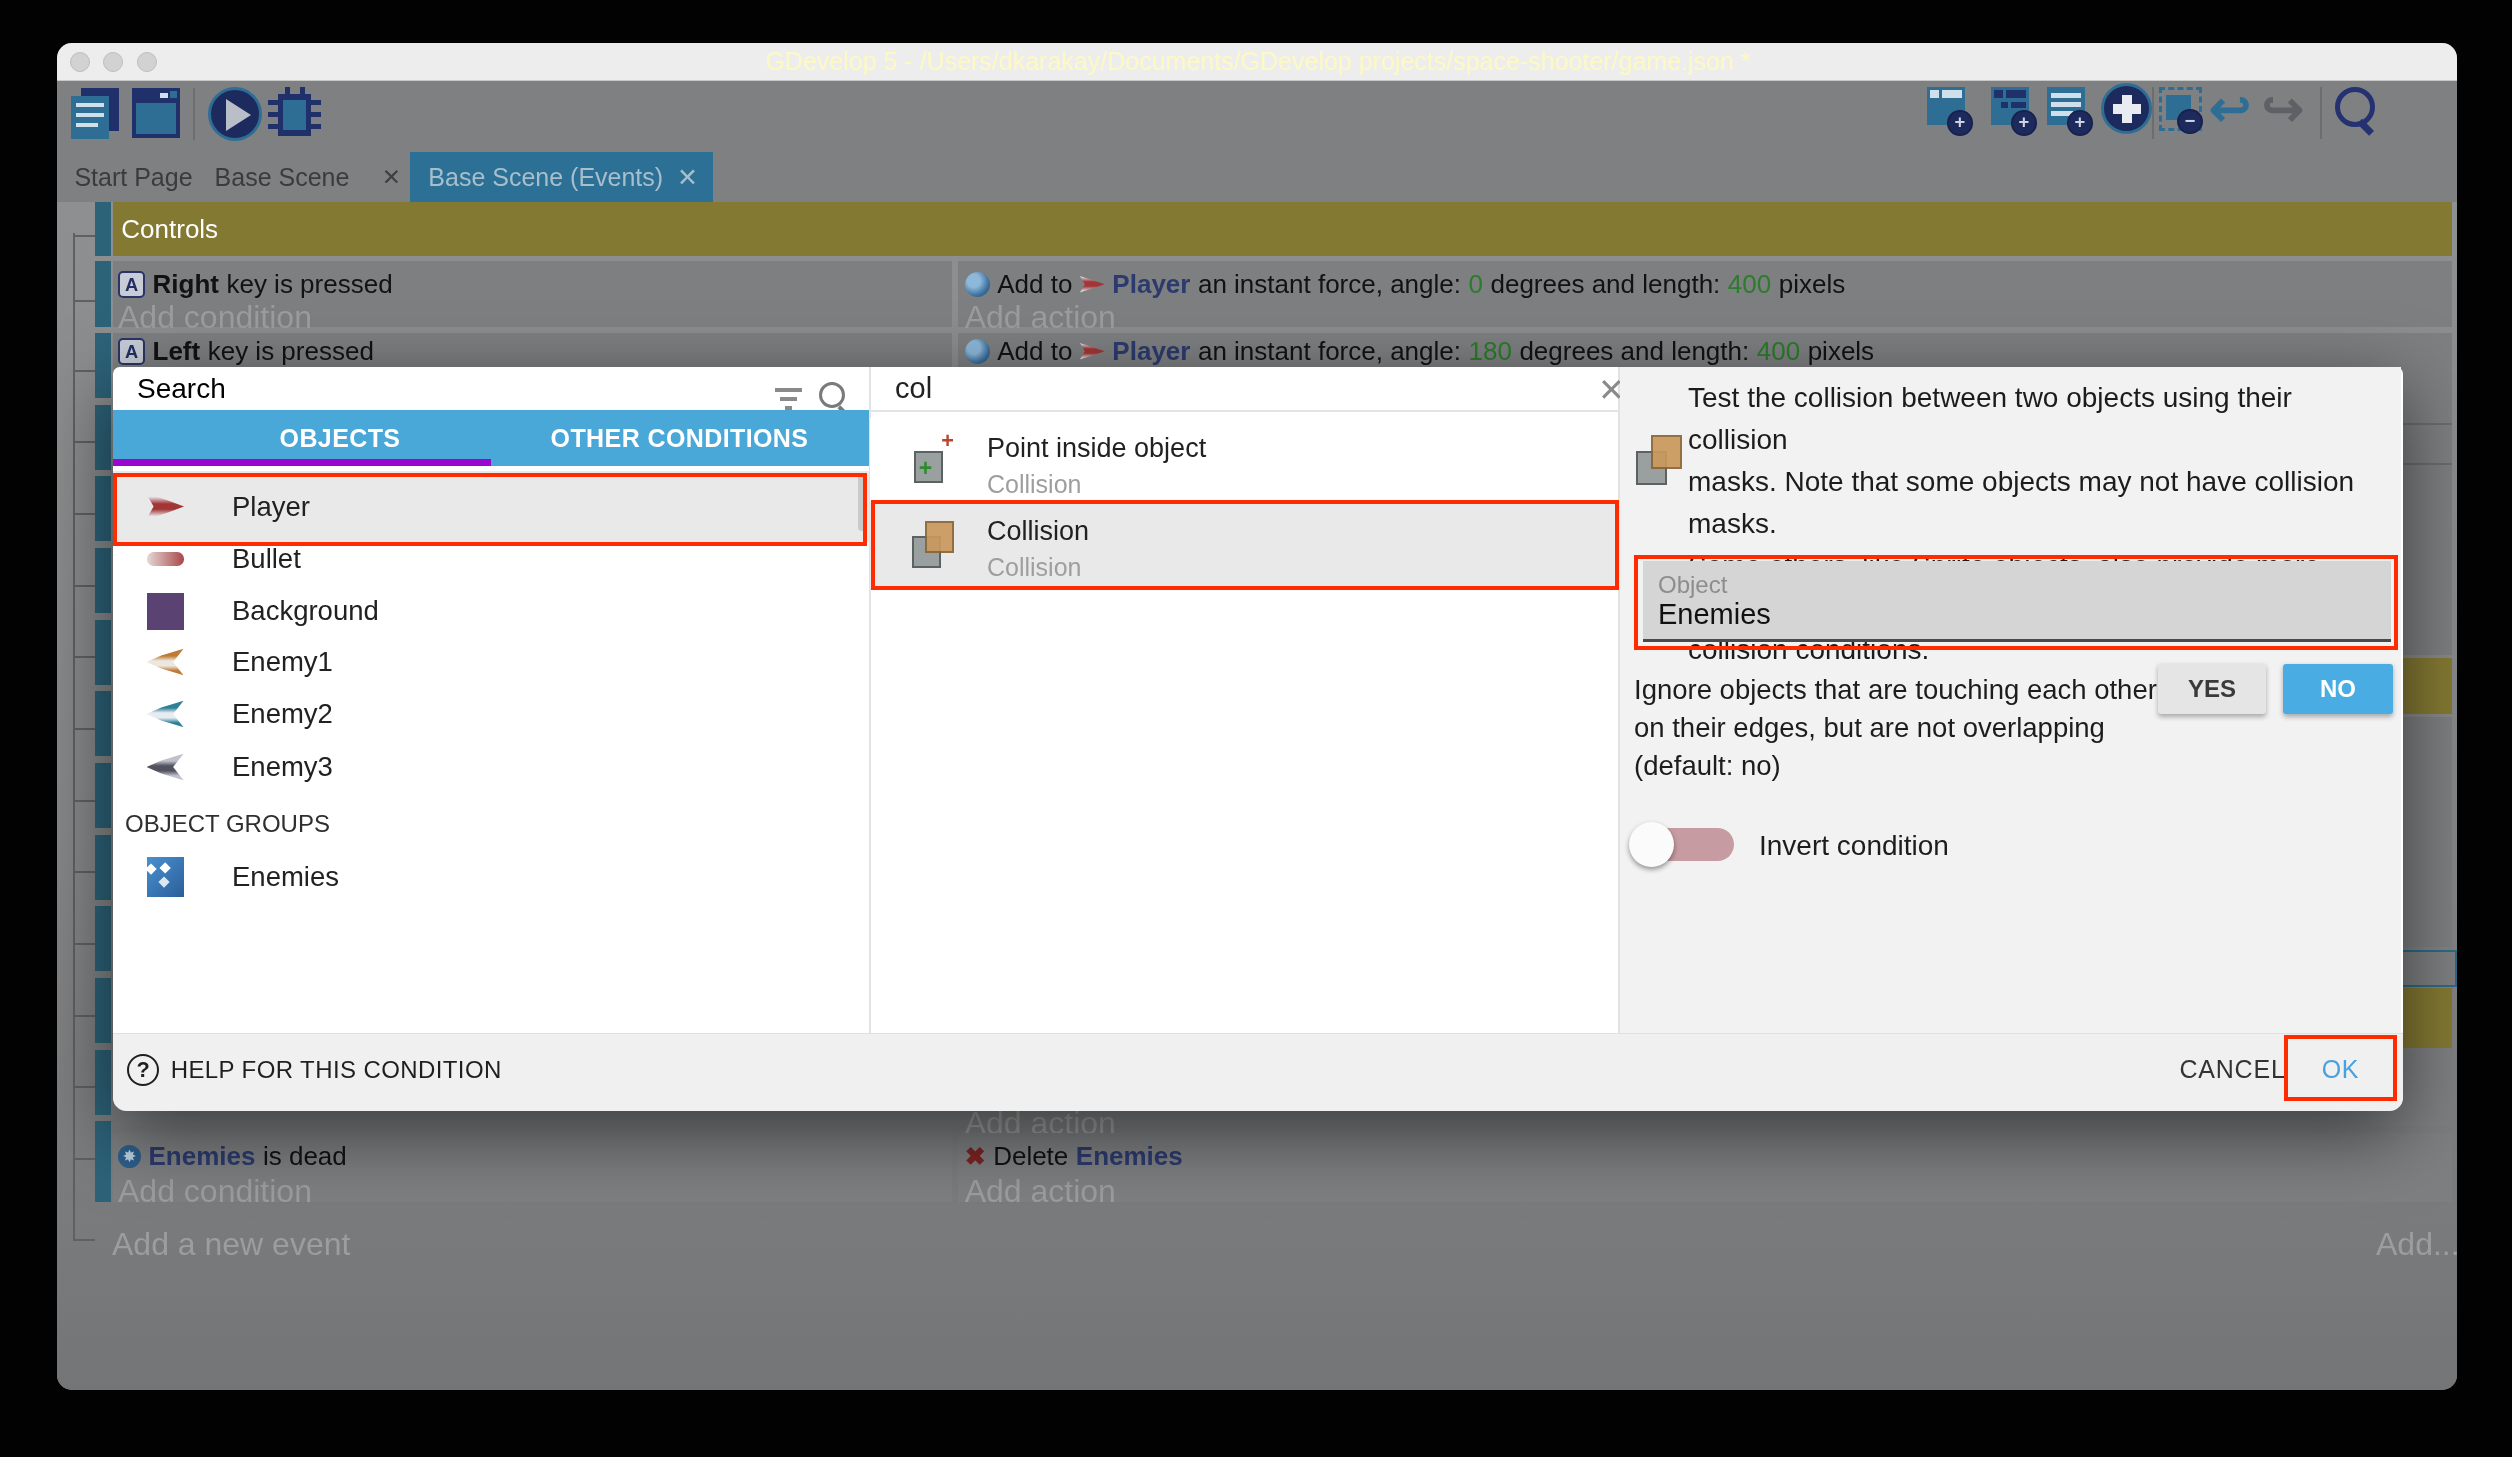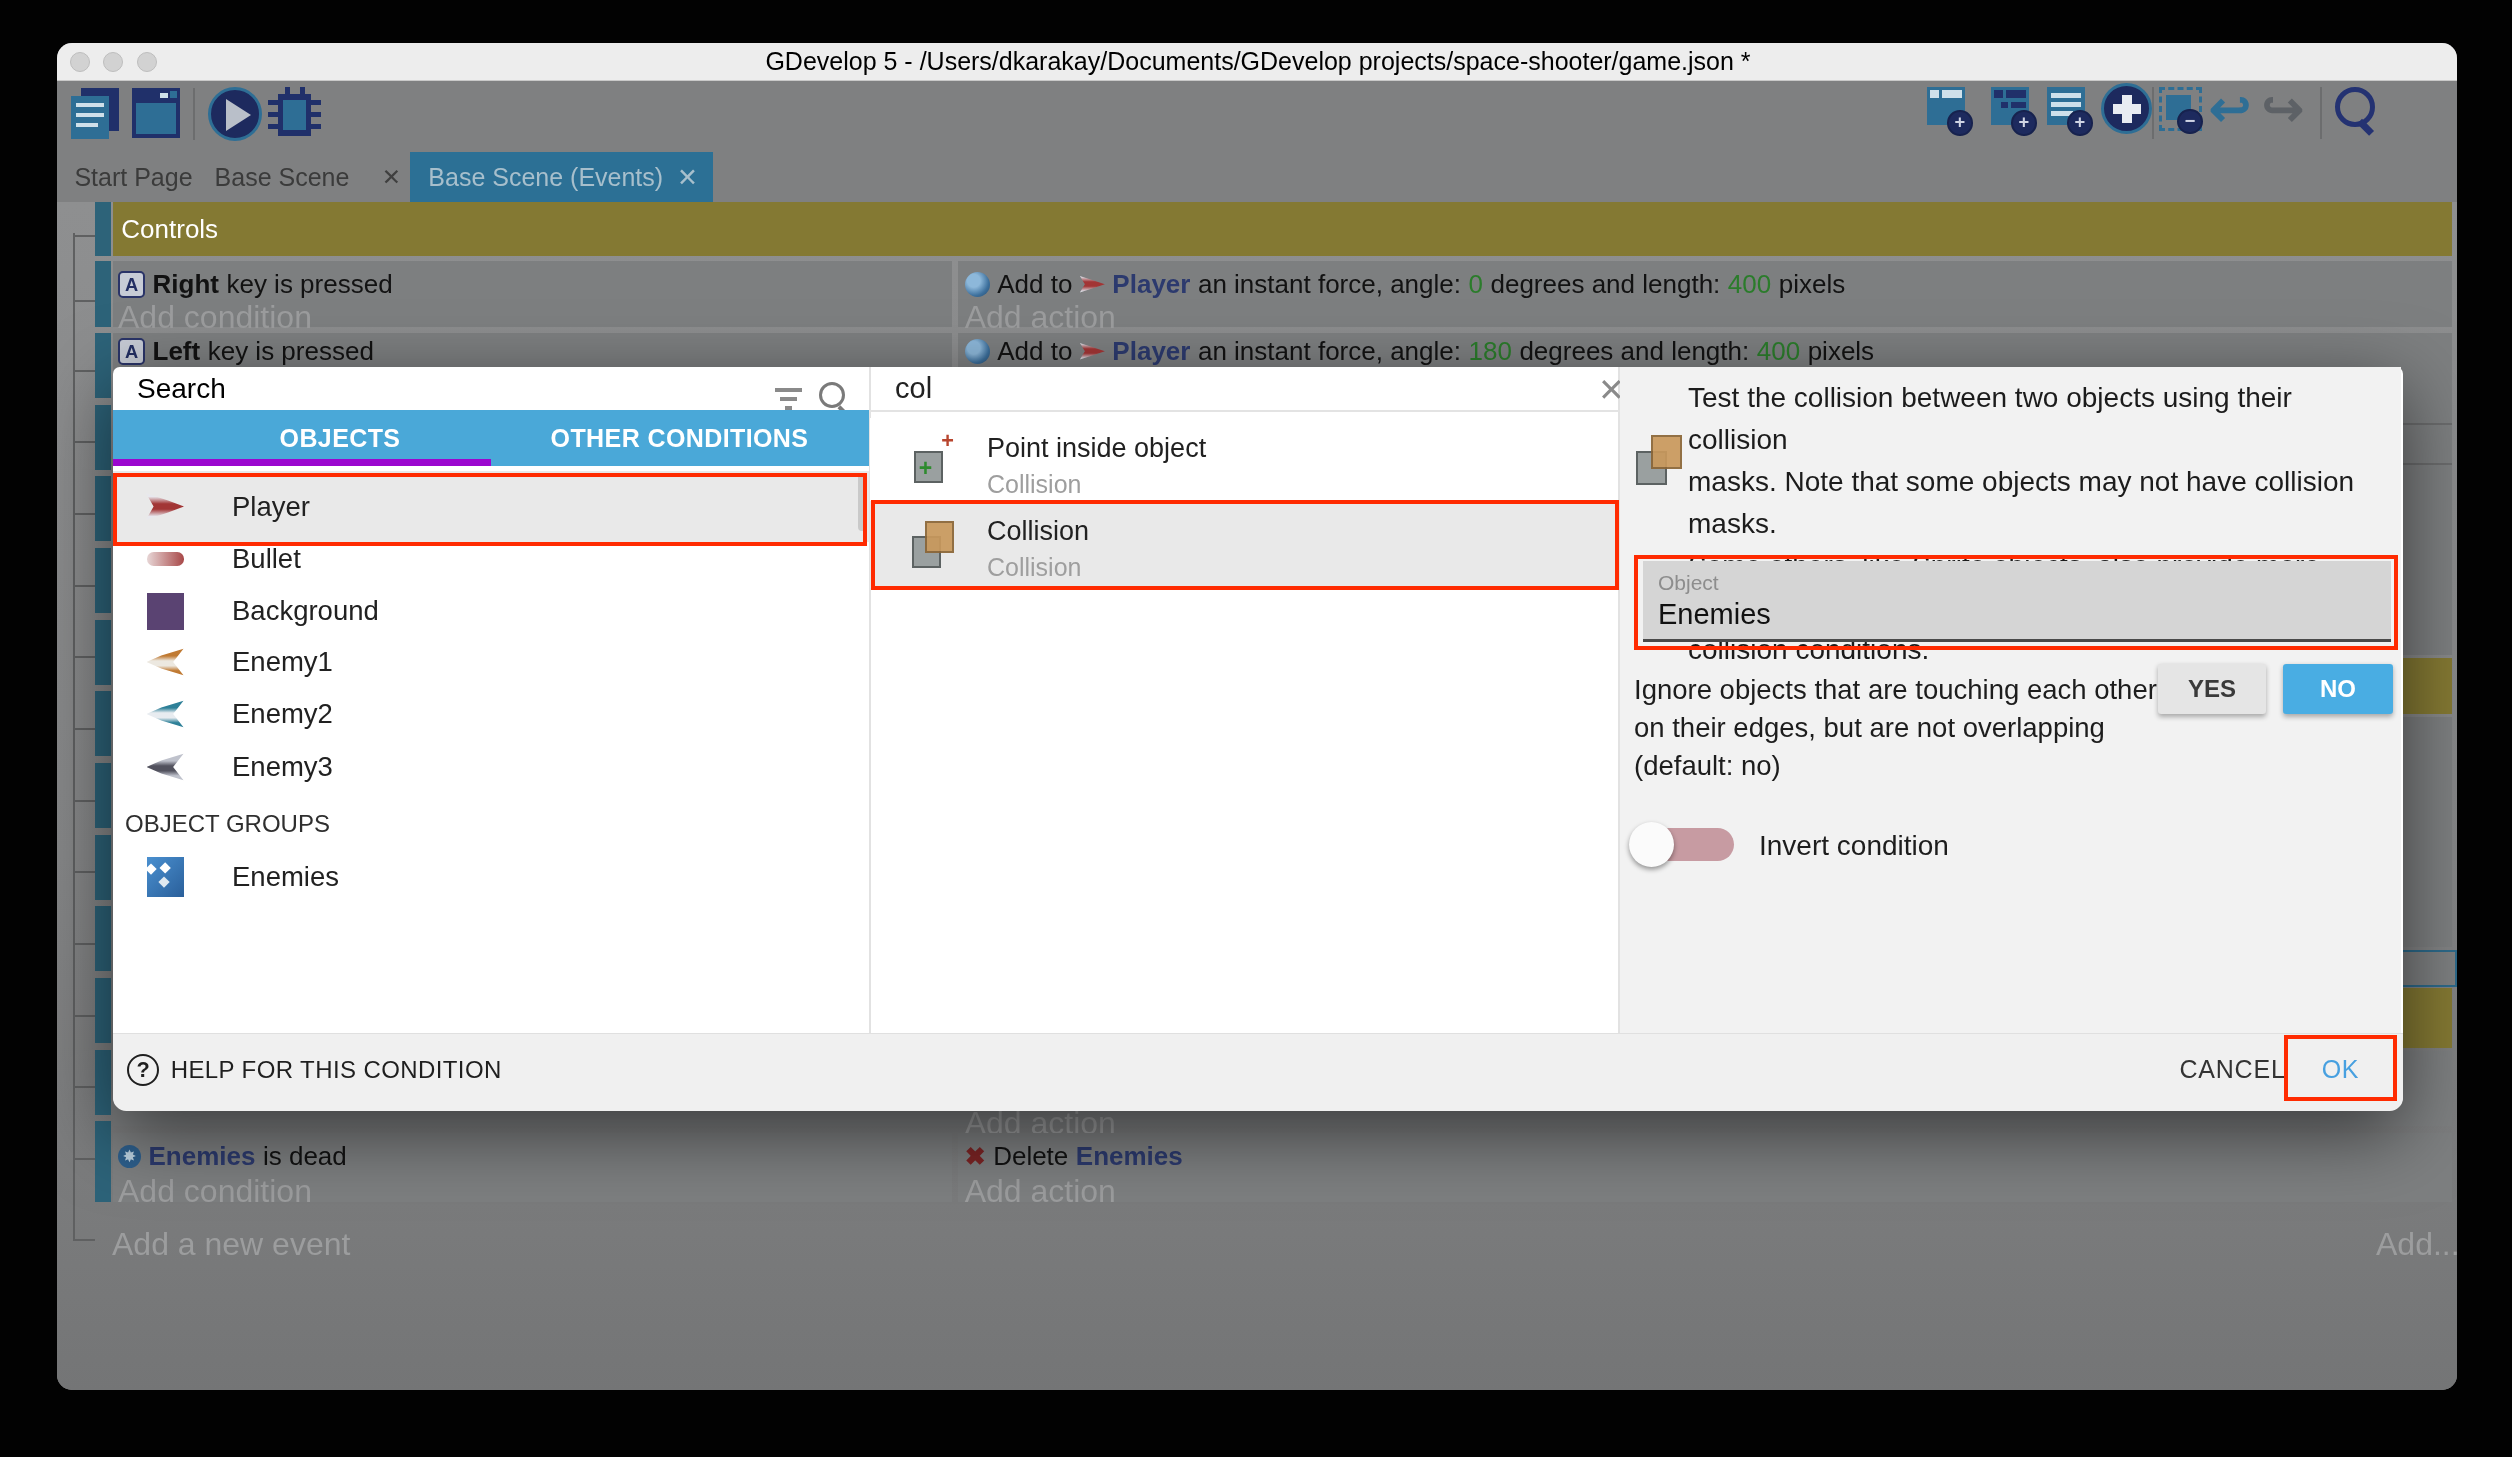--- a/index.html
+++ b/index.html
@@ -5,21 +5,21 @@
   html,body{margin:0;padding:0;background:#000;}
   body{font-family:"Liberation Sans",sans-serif;-webkit-font-smoothing:antialiased;}
   #stage{position:relative;width:2512px;height:1458px;background:#020202;overflow:hidden;}
   .a{position:absolute;}
   .win{left:57px;top:43px;width:2400px;height:1347px;border-radius:15px;overflow:hidden;background:#828384;}
   .content{left:-57px;top:-43px;width:2512px;height:1458px;}
 
   
   .titlebar{left:57px;top:43px;width:2400px;height:37px;background:#ededed;border-bottom:0.8px solid #c9c9c9;}
   .dot{width:18.3px;height:18.3px;border-radius:50%;background:#d2d2d2;border:0.8px solid #bdbdbd;}
-  .wintitle{left:750px;top:43px;width:1016px;height:37px;line-height:37px;text-align:center;font-size:25px;color:#000000;white-space:nowrap;}
+  .wintitle{left:750px;top:43px;width:1016px;height:37px;line-height:37px;text-align:center;font-size:25px;color:#fef9c3;white-space:nowrap;}
 
   
   .toolbar{left:57px;top:81px;width:2400px;height:71px;background:#7f8081;}
   .sep{width:1.7px;background:#6c6d6e;}
   .navy{background:#20306a;} .teal{background:#2e6e95;}
   .badge{position:absolute;width:21.7px;height:21.7px;border-radius:50%;background:#1d2a5e;border:2.5px solid #17224e;color:#cfd4e4;font-size:18.3px;line-height:20px;text-align:center;font-weight:bold;}
   .ricon{position:absolute;width:47px;height:52px;}
 
   
   .tabbar{left:57px;top:152px;width:2400px;height:50px;background:#7f8081;}
@@ -393,21 +393,21 @@
       <div class="a" style="left:1636px;top:433px;width:50px;height:55px;">
         <div class="sq sq-gray" style="left:0;top:18.3px;width:27px;height:30px;"></div>
         <div class="sq sq-tan" style="left:15px;top:1.7px;width:27px;height:30px;opacity:.92;"></div>
       </div>
       <div class="a" style="left:1688px;top:377px;width:708px;font-size:28px;line-height:42px;color:#1c1c1c;white-space:pre-line;">Test the collision between two objects using their collision
 masks. Note that some objects may not have collision masks.
 Some others, like Sprite objects, also provide more precise
 collision conditions.</div>
 
       <div class="a fieldbox" style="left:1643px;top:561px;width:748px;height:78px;">
-        <div class="a" style="left:15px;top:10px;font-size:21px;color:#8d8d8d;">Object</div>
+        <div class="a" style="left:15px;top:10px;font-size:24px;color:#8d8d8d;">Object</div>
         <div class="a" style="left:15px;top:37px;font-size:29px;color:#111;">Enemies</div>
       </div>
 
       <div class="a" style="left:1634px;top:671px;width:550px;font-size:27.5px;line-height:38px;color:#1d1d1d;white-space:pre-line;">Ignore objects that are touching each other
 on their edges, but are not overlapping
 (default: no)</div>
       <div class="btn" style="left:2158px;top:664px;width:108px;height:50px;background:#e5e5e5;color:#3a3a3a;">YES</div>
       <div class="btn" style="left:2283px;top:664px;width:110px;height:50px;background:#49ade3;color:#fff;">NO</div>
 
       <div class="a toggletrack" style="left:1639px;top:828px;width:95px;height:33px;"></div>

